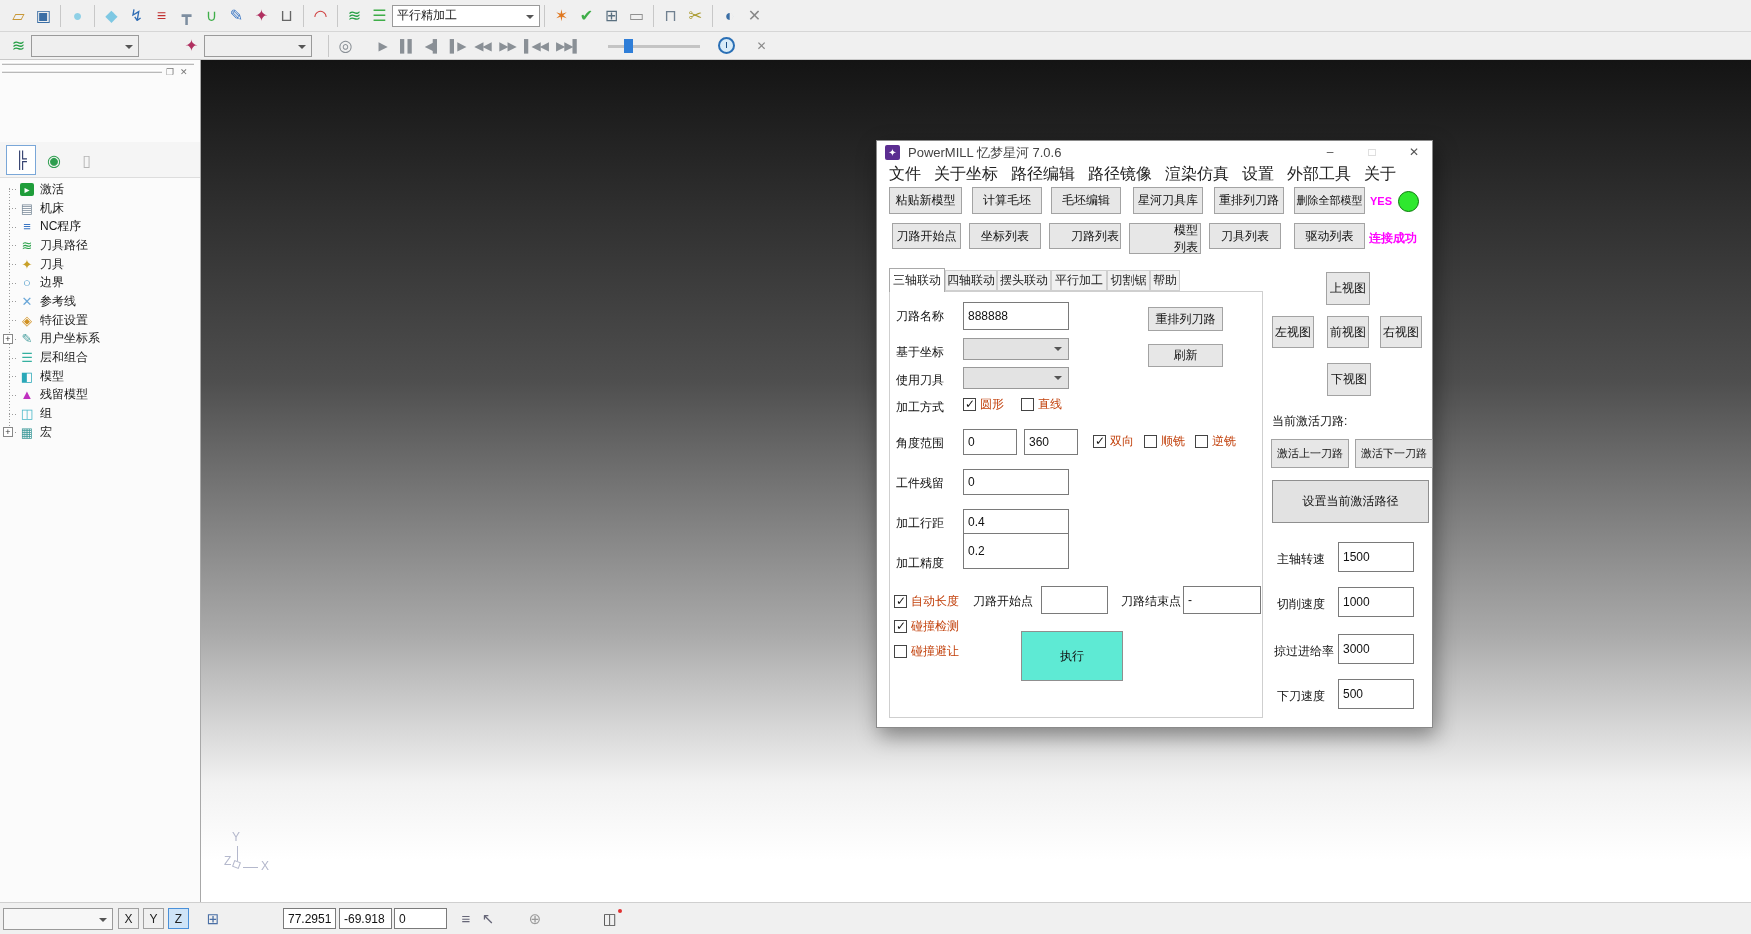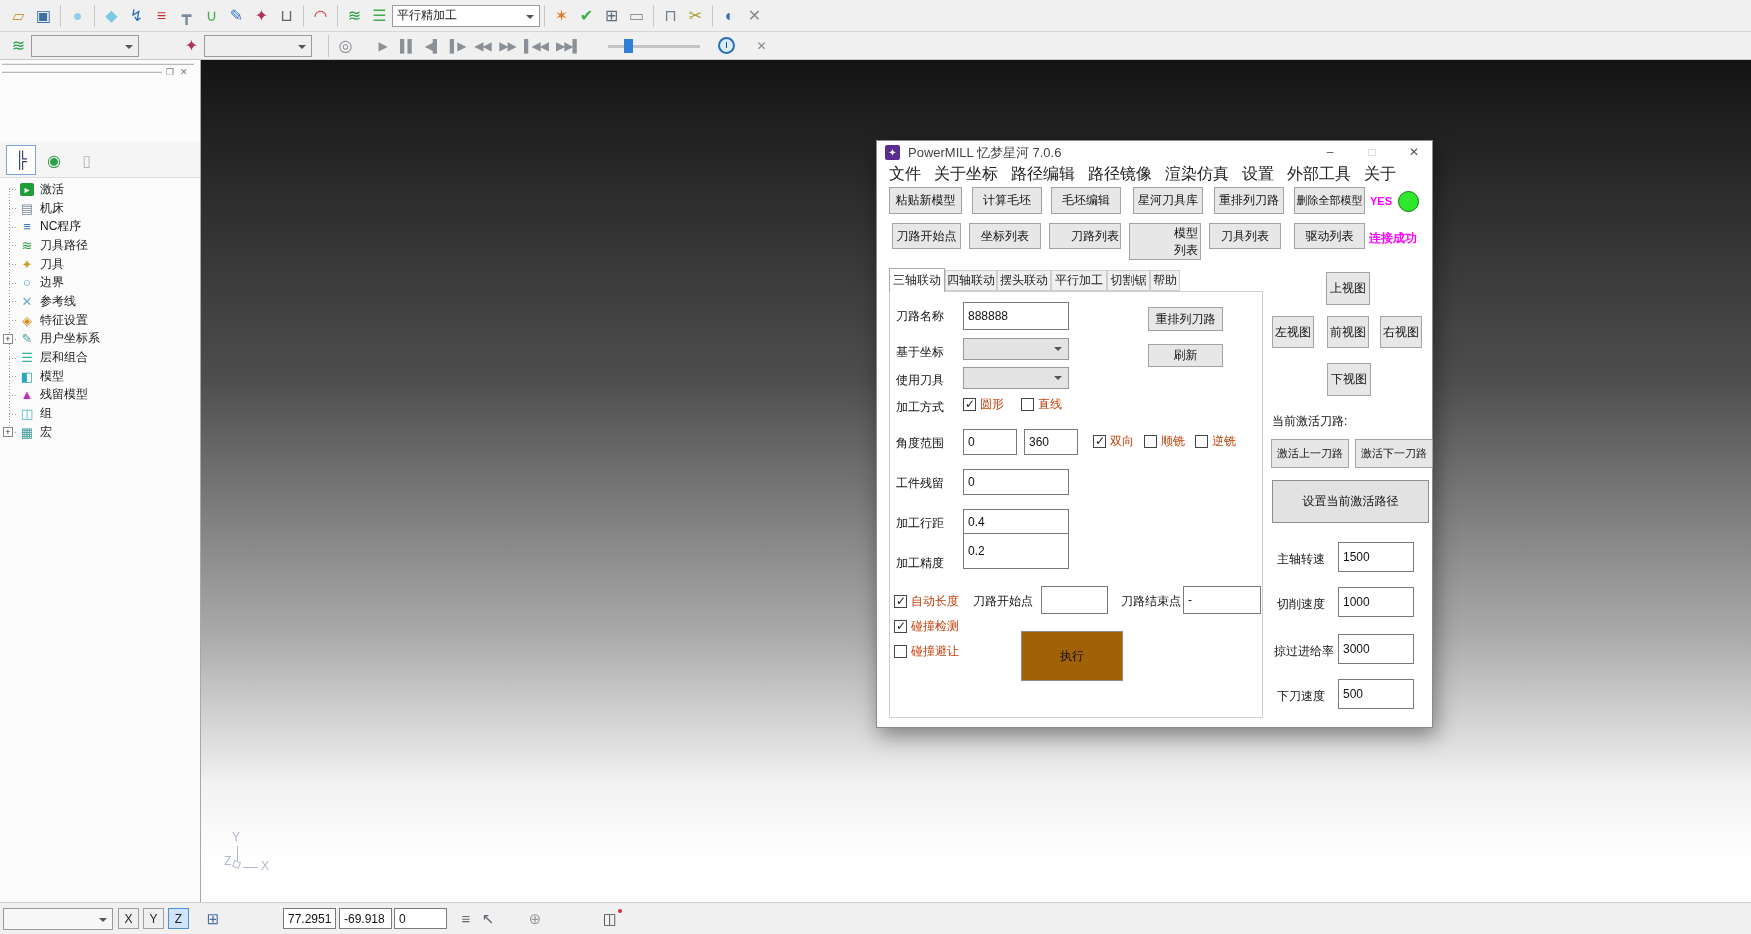--- a/index.html
+++ b/index.html
@@ -296,21 +296,21 @@
   <div class="btn" style="left:174px; top:46px; width:70px; height:27px;">毛坯编辑</div>
   <div class="btn" style="left:256px; top:46px; width:70px; height:27px;">星河刀具库</div>
   <div class="btn" style="left:337px; top:46px; width:70px; height:27px;">重排列刀路</div>
   <div class="btn" style="left:417px; top:46px; width:71px; height:27px; font-size:11px;">删除全部模型</div>
   <span class="abs magenta" style="left:493px; top:54px; font-size:11px;">YES</span>
   <div id="green-dot"></div>
 
   <div class="btn" style="left:15px;  top:82px; width:69px; height:26px;">刀路开始点</div>
   <div class="btn" style="left:92px;  top:82px; width:72px; height:26px;">坐标列表</div>
   <div class="btn" style="left:172px; top:82px; width:72px; height:26px;padding-left:20px;">刀路列表</div>
-  <div class="btn" style="left:252px; top:82px; width:72px; height:37px;padding-left:44px;">模型列表</div>
+  <div class="btn" style="left:252px; top:82px; width:72px; height:31px;padding-left:44px;">模型列表</div>
   <div class="btn" style="left:332px; top:82px; width:72px; height:26px;">刀具列表</div>
   <div class="btn" style="left:417px; top:82px; width:71px; height:26px;">驱动列表</div>
   <span class="abs magenta" style="left:492px; top:89px;">连接成功</span>
 
   <div class="tab active" style="left:12px;  width:56px;">三轴联动</div>
   <div class="tab" style="left:68px;  width:52px;">四轴联动</div>
   <div class="tab" style="left:120px; width:54px;">摆头联动</div>
   <div class="tab" style="left:174px; width:56px;">平行加工</div>
   <div class="tab" style="left:230px; width:43px;">切割锯</div>
   <div class="tab" style="left:273px; width:30px;">帮助</div>
@@ -378,21 +378,21 @@
   <input class="txt" style="left: 306px; top: 445px; width: 78px; height: 28px;" value="-">
 
   <span class="cbrow" style="left:17px; top:477px;">
     <span class="cb checked"></span>
     <span class="cblab">碰撞检测</span>
   </span>
   <span class="cbrow" style="left:17px; top:502px;">
     <span class="cb"></span>
     <span class="cblab">碰撞避让</span>
   </span>
-  <div class="btn" style="left:144px; top:490px; width:102px; height:50px; background:#a16207; border-color:#8f8f8f;">执行</div>
+  <div class="btn" style="left:144px; top:490px; width:102px; height:50px; background:#5eead4; border-color:#8f8f8f;">执行</div>
 
   <div class="btn" style="left:449px; top:131px; width:44px; height:33px;">上视图</div>
   <div class="btn" style="left:395px; top:175px; width:42px; height:32px;">左视图</div>
   <div class="btn" style="left:450px; top:175px; width:42px; height:32px;">前视图</div>
   <div class="btn" style="left:503px; top:175px; width:42px; height:32px;">右视图</div>
   <div class="btn" style="left:450px; top:222px; width:44px; height:33px;">下视图</div>
 
   <span class="flabel" style="left:395px; top:272px;">当前激活刀路:</span>
   <div class="btn" style="left:394px; top:298px; width:78px; height:29px; font-size:11px;">激活上一刀路</div>
   <div class="btn" style="left:478px; top:298px; width:78px; height:29px; font-size:11px;">激活下一刀路</div>

